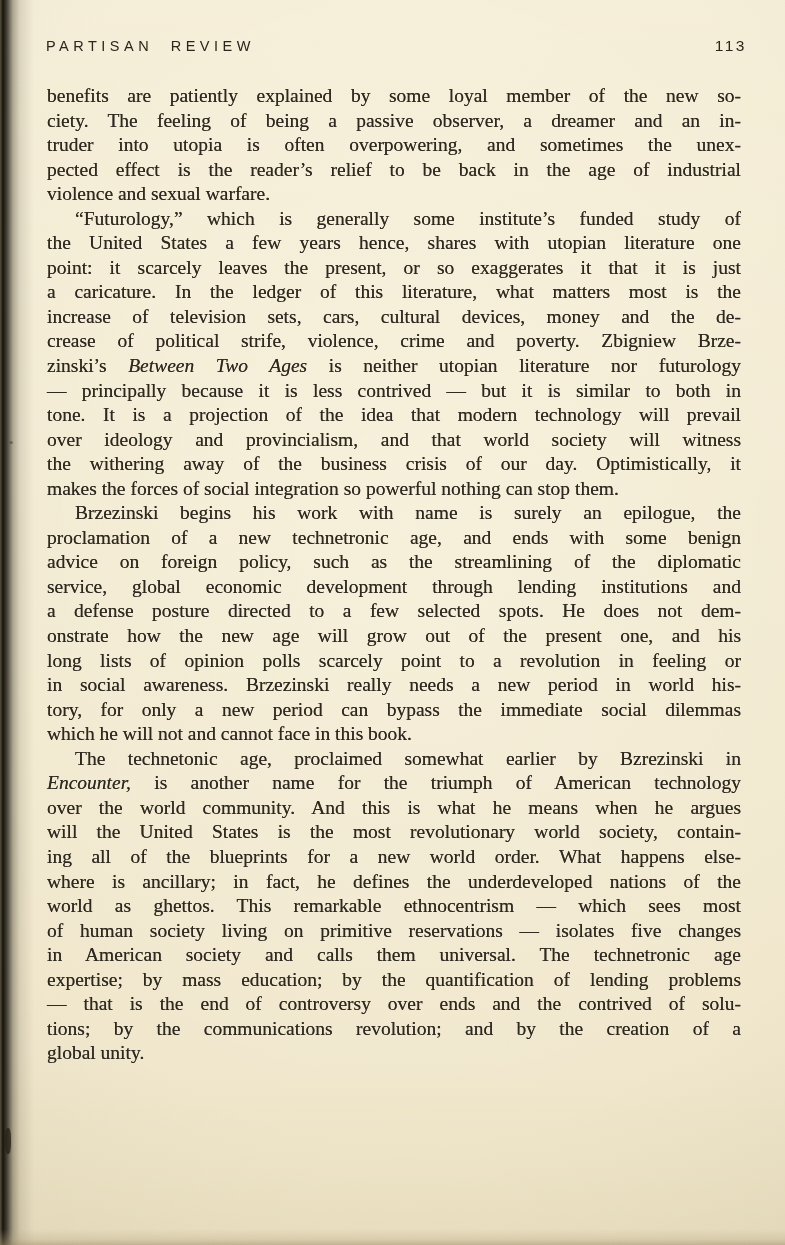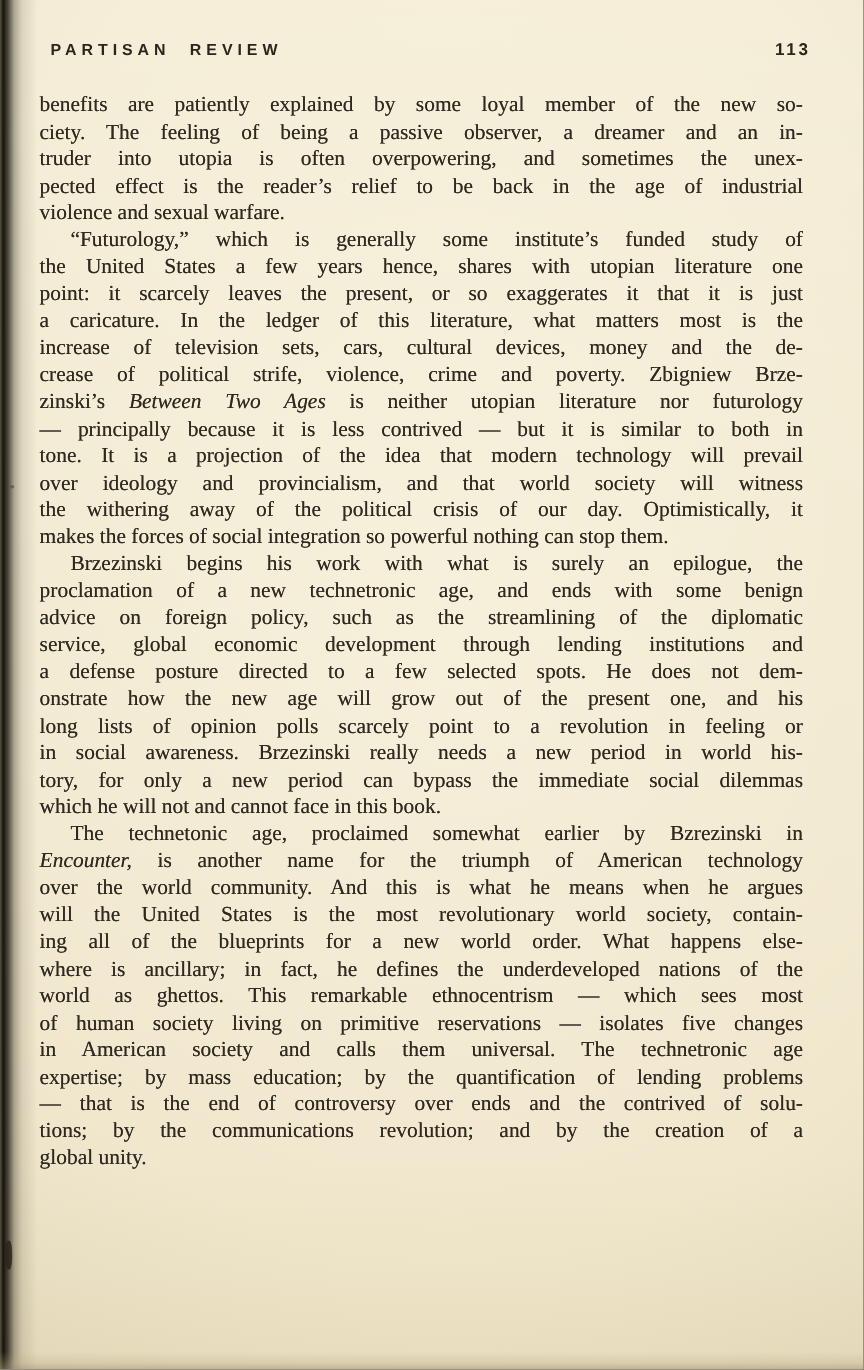--- a/index.html
+++ b/index.html
@@ -31,29 +31,29 @@
   .bottom-edge{
     position:absolute;left:0;right:0;bottom:0;height:16px;pointer-events:none;
     background:linear-gradient(to top,
       rgba(160,146,112,0.55) 0px,rgba(180,166,132,0.28) 6px,rgba(190,176,142,0) 16px);
   }
   .speck{position:absolute;border-radius:50%;background:rgba(90,80,60,0.65);}
   .speck.s1{left:9px;top:441px;width:4px;height:3px;}
   .speck.s2{left:5px;top:1128px;width:6px;height:26px;border-radius:40%;background:rgba(40,35,22,0.8);}
 
   .header{
-    position:absolute;top:37px;left:46px;right:48px;
+    position:absolute;top:37px;left:46px;right:38px;
     display:flex;justify-content:space-between;align-items:baseline;
-    font-family:"Liberation Sans",sans-serif;font-weight:700;color:#2b261c;
+    font-family:"Liberation Sans",sans-serif;font-weight:400;color:#2b261c;
   }
   .journal{font-size:14.5px;letter-spacing:4.5px;word-spacing:9px;}
   .pagenum{font-size:15.5px;letter-spacing:2.5px;}
 
   .body-text{
-    position:absolute;top:84px;left:36px;width:694px;
+    position:absolute;top:84px;left:47px;width:694px;
     font-size:19.5px;color:var(--ink);
   }
   .line{
     line-height:24.55px;
     text-align:justify;
     text-align-last:justify;
     text-shadow:0 0 0.4px rgba(45,40,32,0.75);
   }
   .line.last{text-align-last:left;}
   .line.indent{text-indent:28px;}
@@ -77,23 +77,23 @@
       <div class="line indent"><span>“Futurology,” which is generally some institute’s funded study of</span></div>
       <div class="line"><span>the United States a few years hence, shares with utopian literature one</span></div>
       <div class="line"><span>point: it scarcely leaves the present, or so exaggerates it that it is just</span></div>
       <div class="line"><span>a caricature. In the ledger of this literature, what matters most is the</span></div>
       <div class="line"><span>increase of television sets, cars, cultural devices, money and the de-</span></div>
       <div class="line"><span>crease of political strife, violence, crime and poverty. Zbigniew Brze-</span></div>
       <div class="line"><span>zinski’s </span><i>Between Two Ages</i><span> is neither utopian literature nor futurology</span></div>
       <div class="line"><span>— principally because it is less contrived — but it is similar to both in</span></div>
       <div class="line"><span>tone. It is a projection of the idea that modern technology will prevail</span></div>
       <div class="line"><span>over ideology and provincialism, and that world society will witness</span></div>
-      <div class="line"><span>the withering away of the political crisis of our day. Optimistically, it</span></div>
+      <div class="line"><span>the withering away of the business crisis of our day. Optimistically, it</span></div>
       <div class="line last"><span>makes the forces of social integration so powerful nothing can stop them.</span></div>
-      <div class="line indent"><span>Brzezinski begins his work with what is surely an epilogue, the</span></div>
+      <div class="line indent"><span>Brzezinski begins his work with name is surely an epilogue, the</span></div>
       <div class="line"><span>proclamation of a new technetronic age, and ends with some benign</span></div>
       <div class="line"><span>advice on foreign policy, such as the streamlining of the diplomatic</span></div>
       <div class="line"><span>service, global economic development through lending institutions and</span></div>
       <div class="line"><span>a defense posture directed to a few selected spots. He does not dem-</span></div>
       <div class="line"><span>onstrate how the new age will grow out of the present one, and his</span></div>
       <div class="line"><span>long lists of opinion polls scarcely point to a revolution in feeling or</span></div>
       <div class="line"><span>in social awareness. Brzezinski really needs a new period in world his-</span></div>
       <div class="line"><span>tory, for only a new period can bypass the immediate social dilemmas</span></div>
       <div class="line last"><span>which he will not and cannot face in this book.</span></div>
       <div class="line indent"><span>The technetonic age, proclaimed somewhat earlier by Bzrezinski in</span></div>

